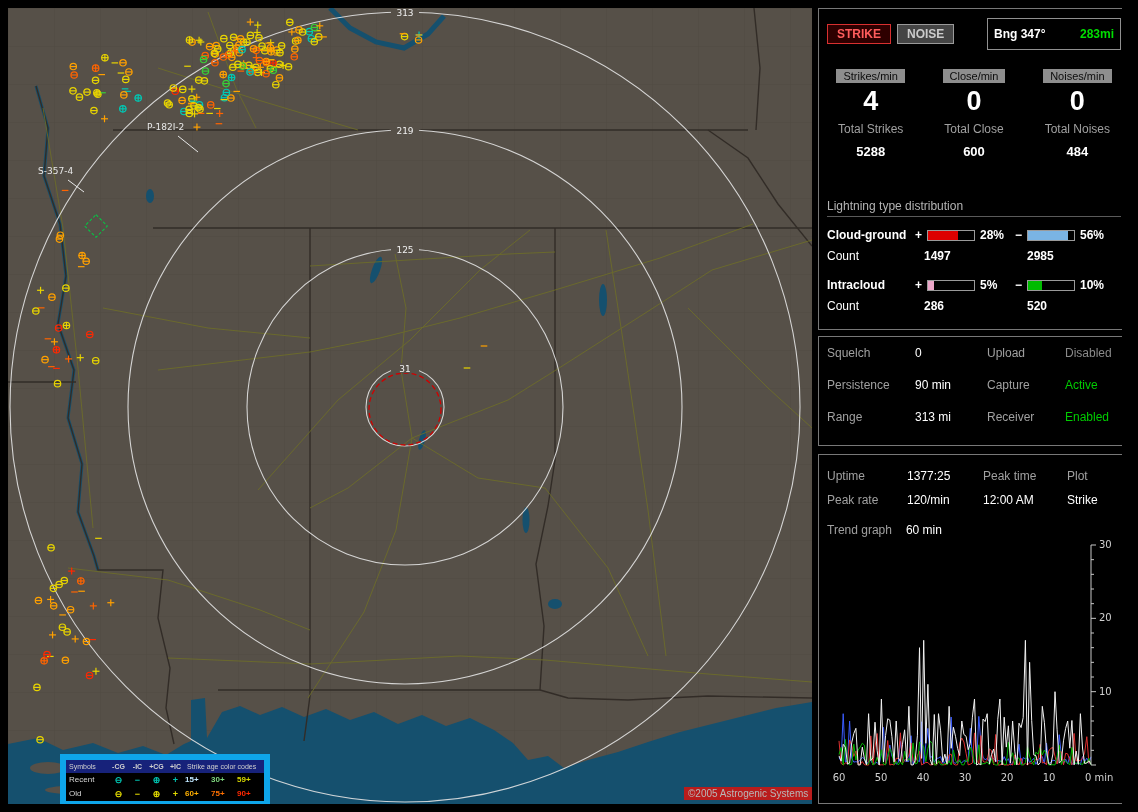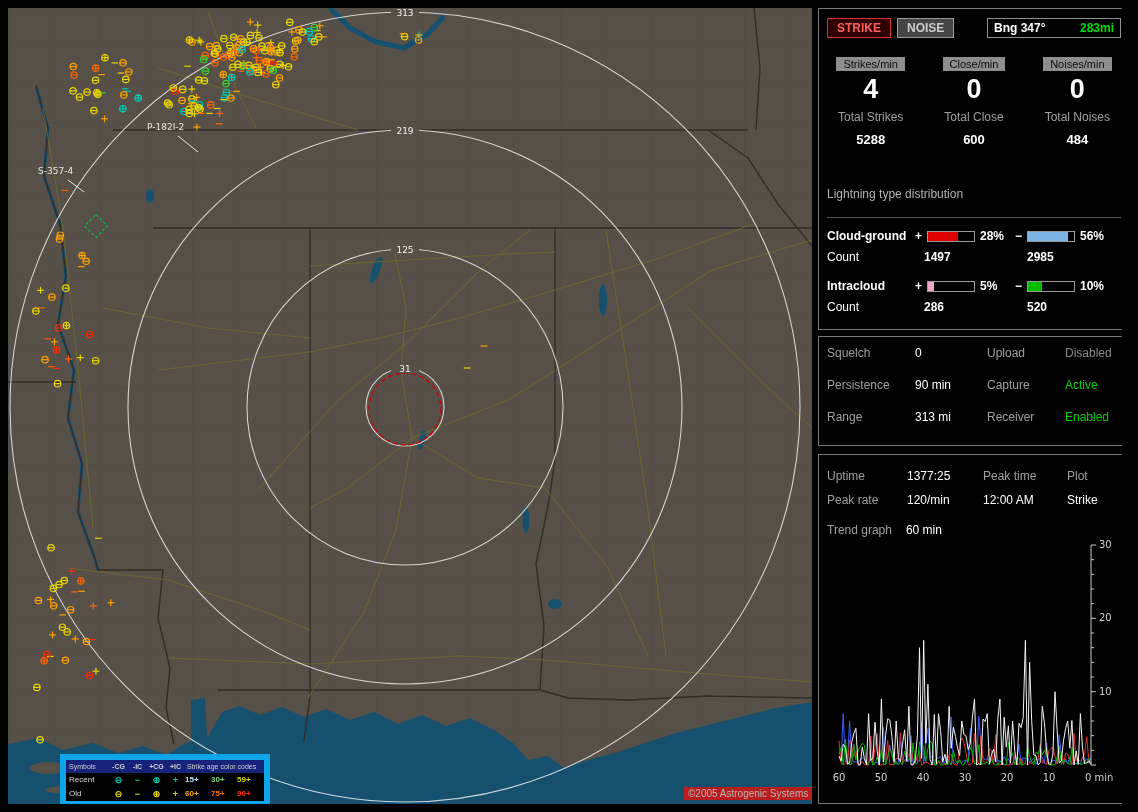--- a/index.html
+++ b/index.html
@@ -24,31 +24,31 @@
   .panel{position:absolute;left:818px;width:312px;background:#000;border:1px solid #787878;box-sizing:border-box;}
   #panel-top{top:8px;height:322px;}
   #panel-status{top:336px;height:110px;}
   #panel-trend{top:454px;height:350px;}
 
   .btn-row{display:flex;align-items:center;gap:6px;margin:9px 8px 0;}
   .btn{font-family:inherit;font-size:12px;font-weight:bold;padding:2px 9px;border:1px solid;cursor:default;}
   .btn-strike{background:#2e0000;border-color:#d83030;color:#ff5c5c;}
   .btn-noise{background:#454545;border-color:#9a9a9a;color:#cccccc;}
   .bng-box{margin-left:auto;display:flex;justify-content:space-between;align-items:center;
-           width:120px;border:1px solid #909090;padding:2px 6px;font-size:12px;font-weight:bold;}
+           width:120px;border:1px solid #909090;padding:8px 6px;font-size:12px;font-weight:bold;}
   .bng-label{color:#fff;}
   .bng-dist{color:#00dd00;}
 
   .rates{display:grid;grid-template-columns:1fr 1fr 1fr;text-align:center;margin-top:16px;}
   .rate-badge{display:inline-block;background:#8e8e8e;color:#0c0c0c;font-size:11px;padding:1px 7px;}
   .rate-value{font-size:27px;font-weight:bold;color:#fff;margin-top:2px;line-height:30px;}
   .total-label{color:#a0a0a0;font-size:12px;margin-top:6px;}
   .total-value{color:#fff;font-size:13px;font-weight:bold;margin-top:8px;}
 
-  .dist-title{color:#b4b4b4;font-size:12px;margin:40px 8px 0;padding-bottom:16px;border-bottom:1px solid #5a5a5a;}
+  .dist-title{color:#b4b4b4;font-size:12px;margin:40px 8px 0;padding-bottom:3px;border-bottom:1px solid #5a5a5a;}
   .dist-row{display:flex;align-items:center;margin:11px 8px 0;font-size:12px;color:#fff;}
   .dist-label{width:86px;font-weight:bold;}
   .sign{width:11px;font-weight:bold;text-align:center;}
   .bar{position:relative;width:46px;height:9px;border:1px solid #9a9a9a;background:#000;margin:0 3px;}
   .bar i{position:absolute;left:0;top:0;bottom:0;}
   .f-red{background:#dd0000;}
   .f-blue{background:#7ab4e4;}
   .f-pink{background:#eba6c8;}
   .f-green{background:#00bb00;}
   .pct{width:33px;font-weight:bold;padding-left:2px;}

